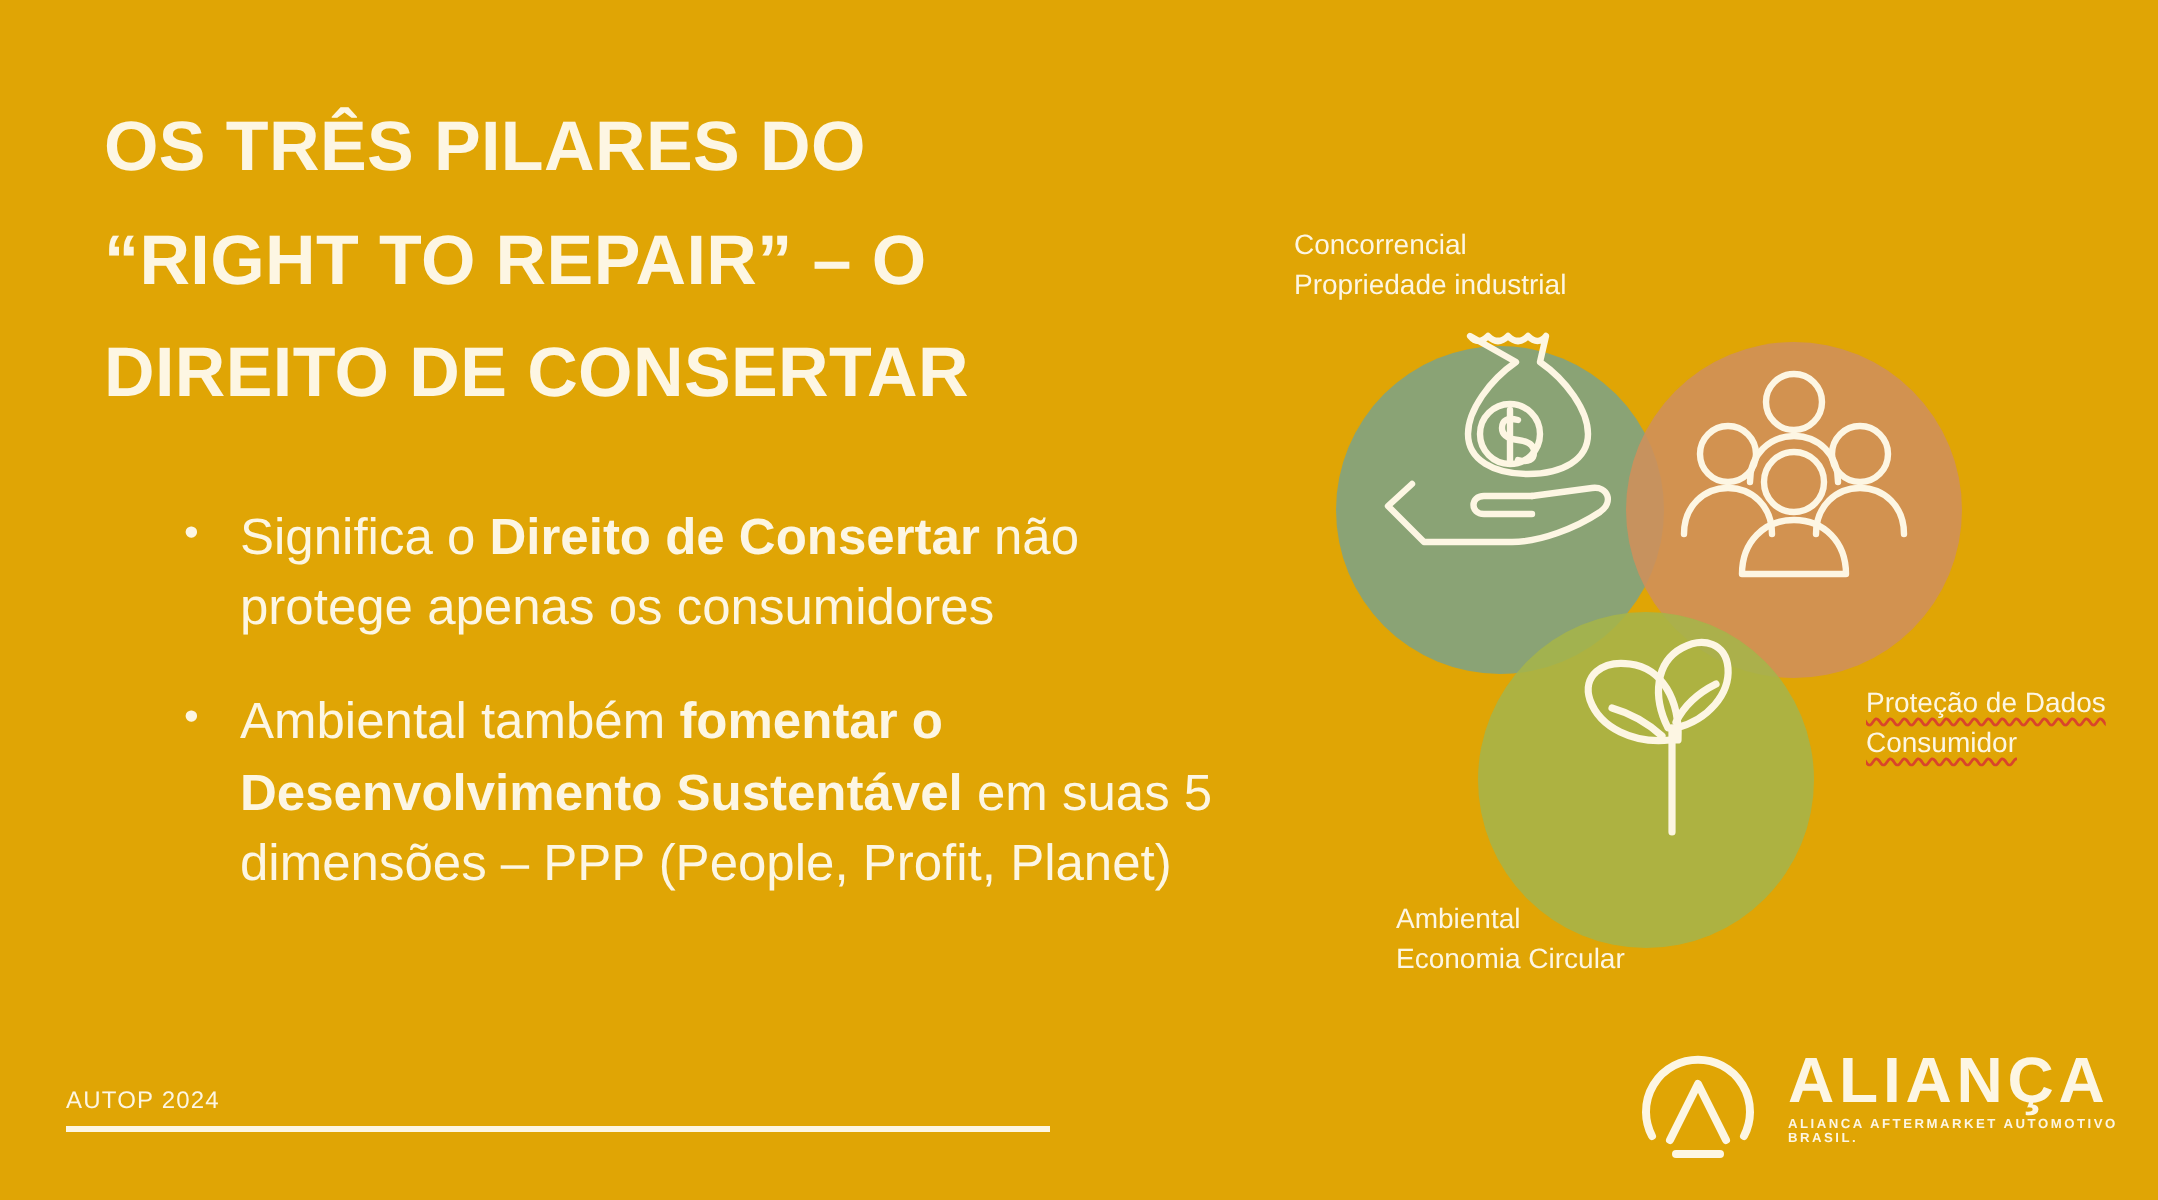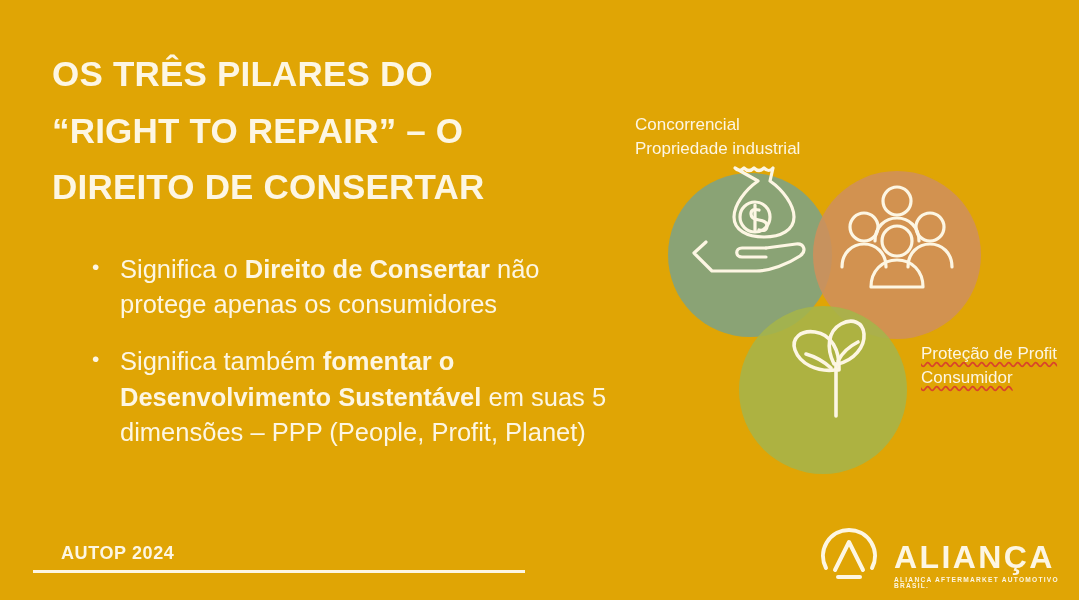--- a/index.html
+++ b/index.html
@@ -58,39 +58,38 @@
   .bullet-text b { font-weight: bold; }
 
   
   #footer-left {
     position: absolute;
     left: 33px;
     top: 543px;
     width: 495px;
   }
   #autop-label {
-    font-size: 18px;
-    font-weight: bold;
+    font-size: 12px;
+    font-weight: normal;
     letter-spacing: 0.6px;
     color: #fdf6e3;
-    margin-left: 28px;
   }
   #footer-rule {
     margin-top: 6px;
     width: 492px;
     height: 3px;
     background: #fdf6e3;
   }
 
   #logo {
     position: absolute;
     left: 818px;
     top: 524px;
     display: flex;
-    align-items: flex-end;
+    align-items: flex-start;
     gap: 14px;
   }
   #logo-mark { flex: 0 0 auto; }
   #logo-text { line-height: 1; }
   #logo-word {
     font-size: 32px;
     font-weight: bold;
     letter-spacing: 2.4px;
     color: #fdf6e3;
   }
@@ -107,24 +106,25 @@
     position: absolute;
     left: 640px;
     top: 100px;
     width: 439px;
     height: 410px;
   }
   #venn svg { display: block; }
 
   .venn-caption {
     position: absolute;
-    font-size: 17px;
+    font-size: 14px;
     line-height: 1.42;
     color: #fdf6e3;
     white-space: pre-line;
+    margin-left: 12px;
   }
   #caption-profit { left: 635px; top: 113px; }
   #caption-planet { left: 686px; top: 450px; }
   #caption-people {
     left: 921px;
     top: 342px;
     text-decoration: underline wavy #d9452a;
     text-decoration-skip-ink: none;
     text-underline-offset: 2px;
   }
@@ -138,21 +138,21 @@
 “RIGHT TO REPAIR” – O
 DIREITO DE CONSERTAR</div>
 
   <div id="bullets">
       <div class="bullet">
         <span class="bullet-dot">•</span>
         <span class="bullet-text"><span>Significa o </span><b>Direito de Consertar</b><span> não protege apenas os consumidores</span></span>
       </div>
       <div class="bullet">
         <span class="bullet-dot">•</span>
-        <span class="bullet-text"><span>Significa também </span><b>fomentar o Desenvolvimento Sustentável</b><span> em suas 5 dimensões – PPP (People, Profit, Planet)</span></span>
+        <span class="bullet-text"><span>Ambiental também </span><b>fomentar o Desenvolvimento Sustentável</b><span> em suas 5 dimensões – PPP (People, Profit, Planet)</span></span>
       </div>
     </div>
 
   <div id="venn">
     <svg width="439" height="410" viewBox="0 0 439 410" xmlns="http://www.w3.org/2000/svg">
       <g>
         <circle id="c-profit" cx="110" cy="155" r="82" fill="#7da385" fill-opacity="0.88"></circle>
         <circle id="c-people" cx="257" cy="155" r="84" fill="#cf8f5b" fill-opacity="0.88"></circle>
         <circle id="c-planet" cx="183" cy="290" r="84" fill="#a5b44a" fill-opacity="0.88"></circle>
       </g>
@@ -188,22 +188,24 @@
         <path d="M198 264 c16 -4 27 -17 26 -30 c-1 -12 -12 -16 -23 -10
                  c-13 7 -15 24 -7 40 z"></path>
         <path d="M218 242 q-14 7 -20 19"></path>
       </g>
     </svg>
 
   </div>
 
   <div class="venn-caption" id="caption-profit">Concorrencial
 Propriedade industrial</div>
-  <div class="venn-caption" id="caption-people">Proteção de Profit
+  <div class="venn-caption" id="caption-people">Proteção de Dados
 Consumidor</div>
+  <div class="venn-caption" id="caption-planet">Ambiental
+Economia Circular</div>
 
   <div id="footer-left">
     <div id="autop-label">AUTOP 2024</div>
     <div id="footer-rule"></div>
   </div>
 
   <div id="logo">
     <span id="logo-mark">
       <svg width="62" height="62" viewBox="0 0 62 62" xmlns="http://www.w3.org/2000/svg">
         <path d="M8 44 A26 26 0 1 1 54 44" fill="none" stroke="#fdf6e3" stroke-width="4" stroke-linecap="round"></path>

